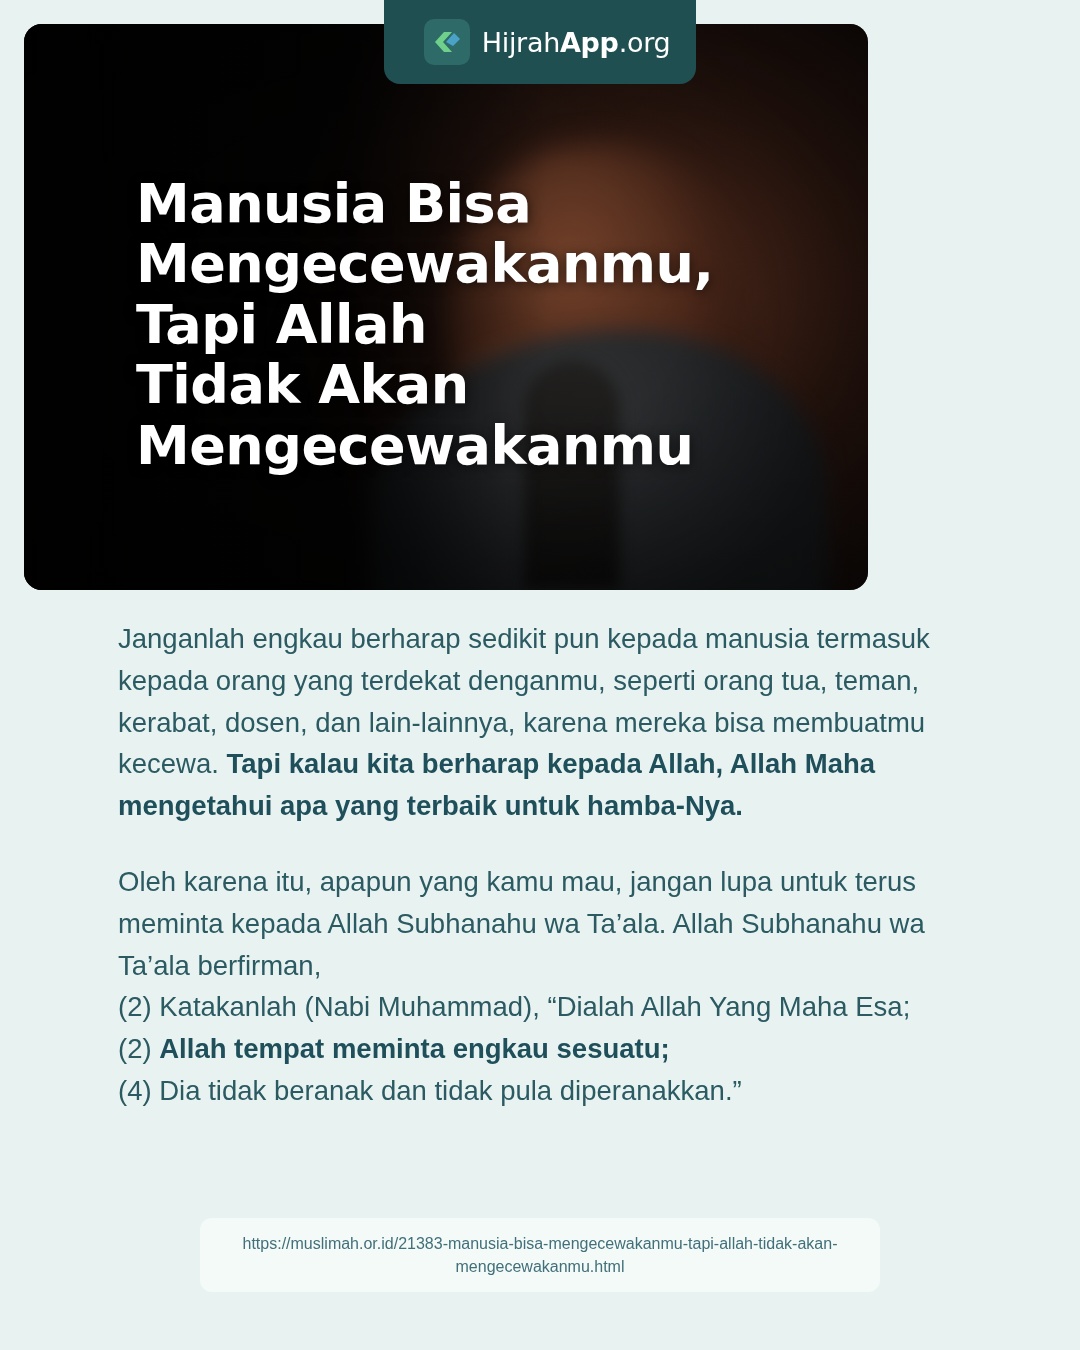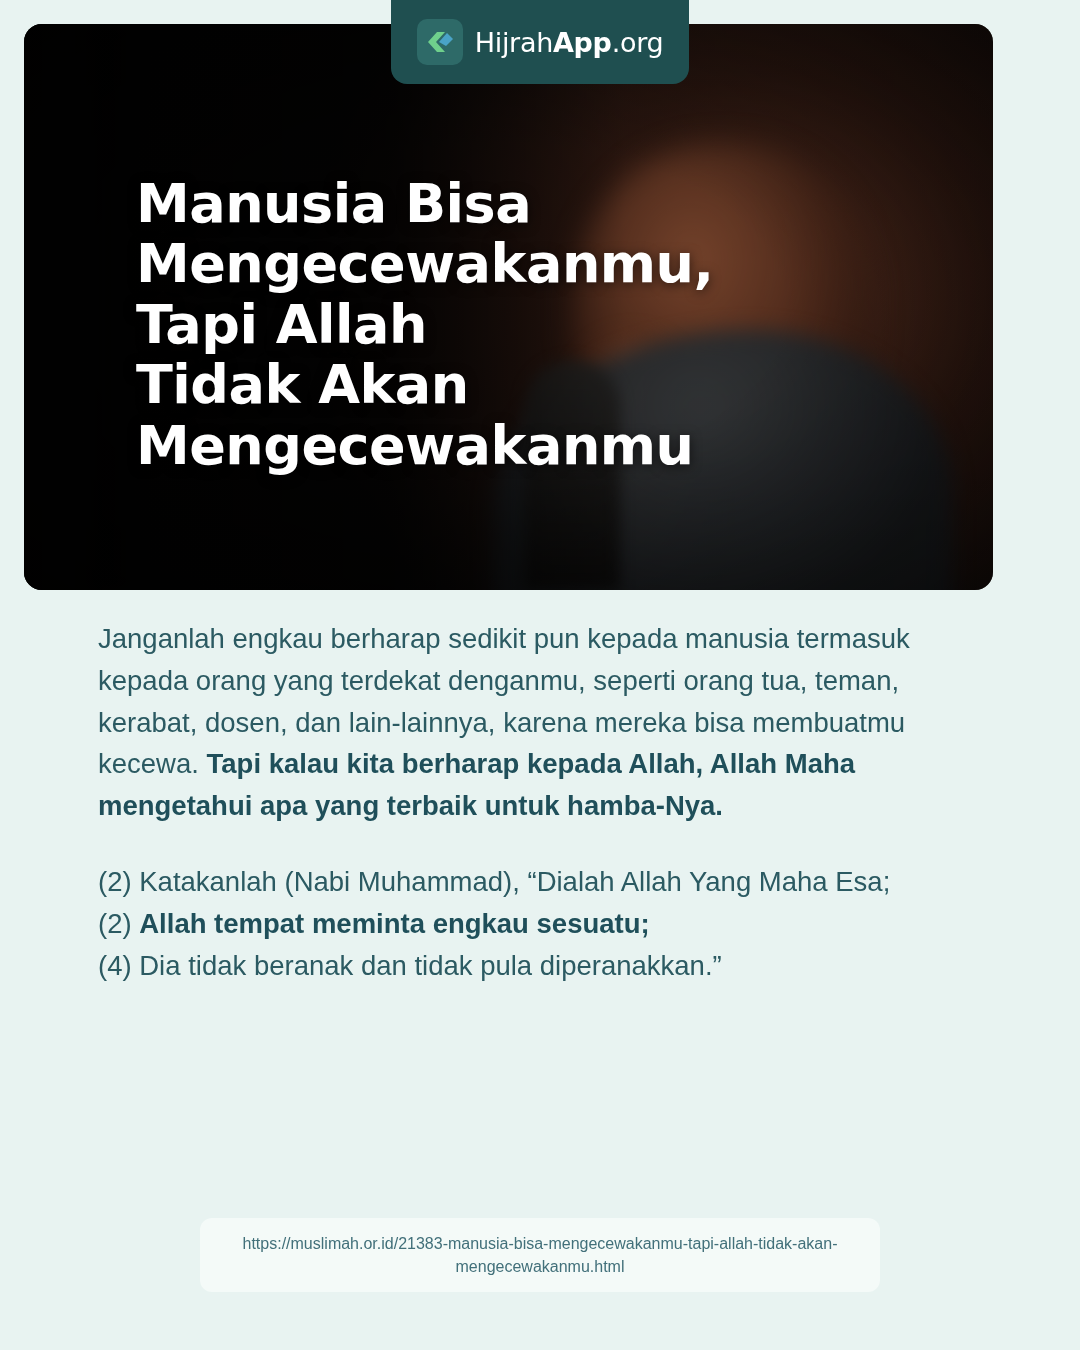--- a/index.html
+++ b/index.html
@@ -13,21 +13,21 @@
     font-family: "DejaVu Sans", sans-serif;
     overflow: hidden;
     position: relative;
   }
 
   
   .hero {
     position: absolute;
     left: 24px;
     top: 24px;
-    width: 969px;
+    width: 844px;
     height: 566px;
     border-radius: 18px;
     overflow: hidden;
     background:
       radial-gradient(circle at 78% 46%, rgba(120,62,40,0.85) 0%, rgba(60,30,20,0.85) 26%, rgba(14,12,11,0.95) 58%),
       linear-gradient(100deg, #0b0a09 0%, #131110 28%, #1a1614 48%, #241b16 66%, #120f0e 100%);
   }
   
   .hero-bar {
     position: absolute;
@@ -111,20 +111,21 @@
     width: 298px;
     height: 84px;
     background: #1f4f50;
     border-bottom-left-radius: 16px;
     border-bottom-right-radius: 16px;
     display: flex;
     align-items: center;
     justify-content: center;
     gap: 12px;
     z-index: 5;
+    padding-left: 14px;
   }
   .logo-mark {
     width: 46px;
     height: 46px;
     border-radius: 10px;
     background: #2e6a68;
     display: flex;
     align-items: center;
     justify-content: center;
   }
@@ -133,21 +134,21 @@
     font-size: 27px;
     color: #ffffff;
     letter-spacing: -0.3px;
     white-space: nowrap;
   }
   .logo-text .b { font-weight: bold; }
 
   
   .content {
     position: absolute;
-    left: 98px;
+    left: 118px;
     top: 618px;
     width: 860px;
     color: #2b5a62;
     font-family: "Liberation Sans", sans-serif;
     font-size: 27.5px;
     line-height: 1.52;
   }
   .para { margin: 0 0 34px 0; }
   .para:last-child { margin-bottom: 0; }
   .strong {
@@ -199,19 +200,20 @@
     </svg>
   </span>
   <span class="logo-text"><span>Hijrah</span><span class="b">App</span><span>.org</span></span>
 </div>
 
 <div class="content">
   <p class="para">
     <span>Janganlah engkau berharap sedikit pun kepada manusia termasuk kepada orang yang terdekat denganmu, seperti orang tua, teman, kerabat, dosen, dan lain-lainnya, karena mereka bisa membuatmu kecewa. </span><span class="strong">Tapi kalau kita berharap kepada Allah, Allah Maha mengetahui apa yang terbaik untuk hamba-Nya.</span>
   </p>
   <p class="para">
+    <span class="line">Oleh karena itu, apapun yang kamu mau, jangan lupa untuk terus meminta kepada Allah Subhanahu wa Ta’ala. Allah Subhanahu wa Ta’ala berfirman,</span>
     <span class="line">(2) Katakanlah (Nabi Muhammad), “Dialah Allah Yang Maha Esa;</span>
     <span class="line"><span>(2) </span><span class="strong">Allah tempat meminta engkau sesuatu;</span></span>
     <span class="line">(4) Dia tidak beranak dan tidak pula diperanakkan.”</span>
   </p>
 </div>
 
 <div class="source">https://muslimah.or.id/21383-manusia-bisa-mengecewakanmu-tapi-allah-tidak-akan-mengecewakanmu.html</div>
 
 </body></html>

